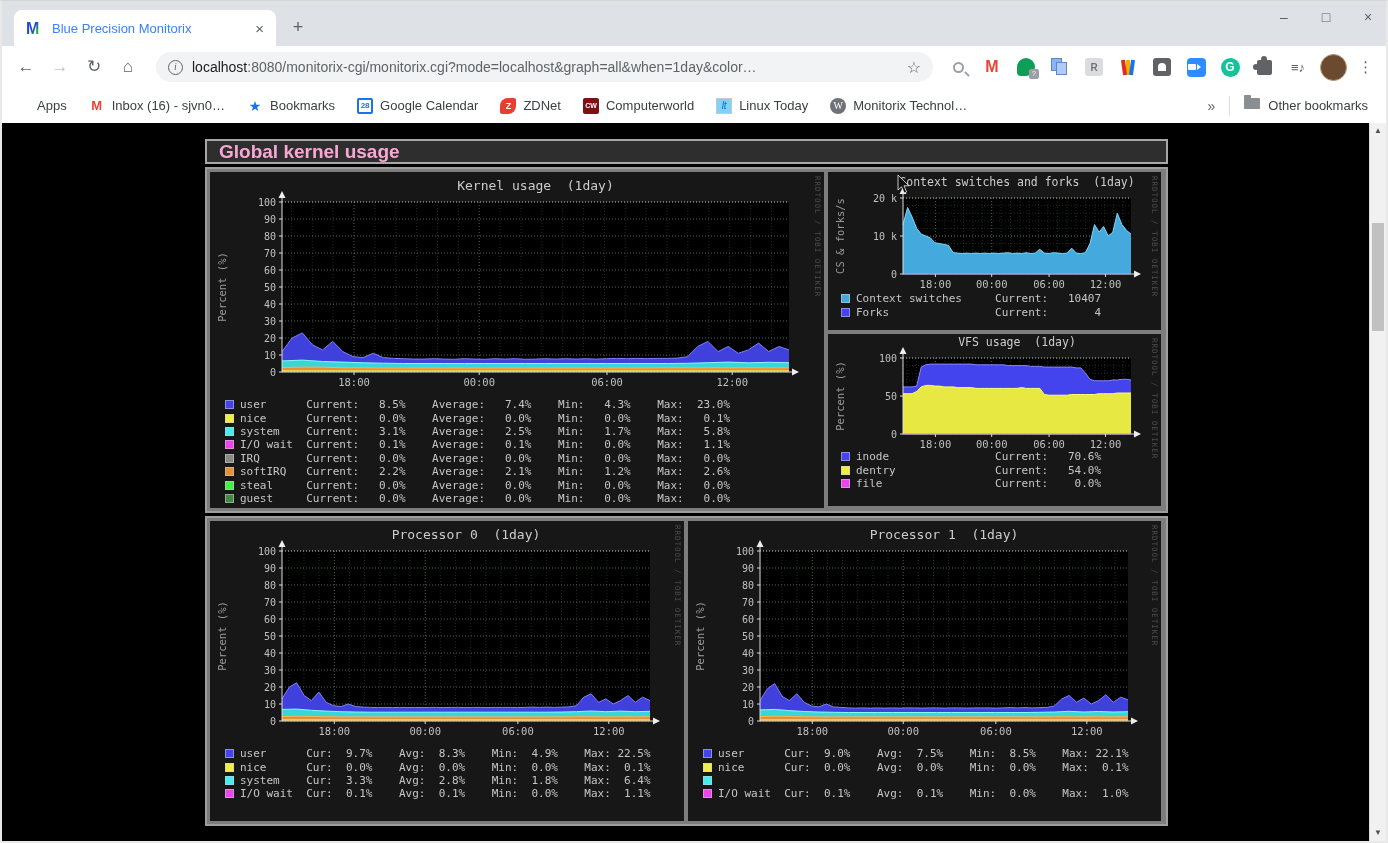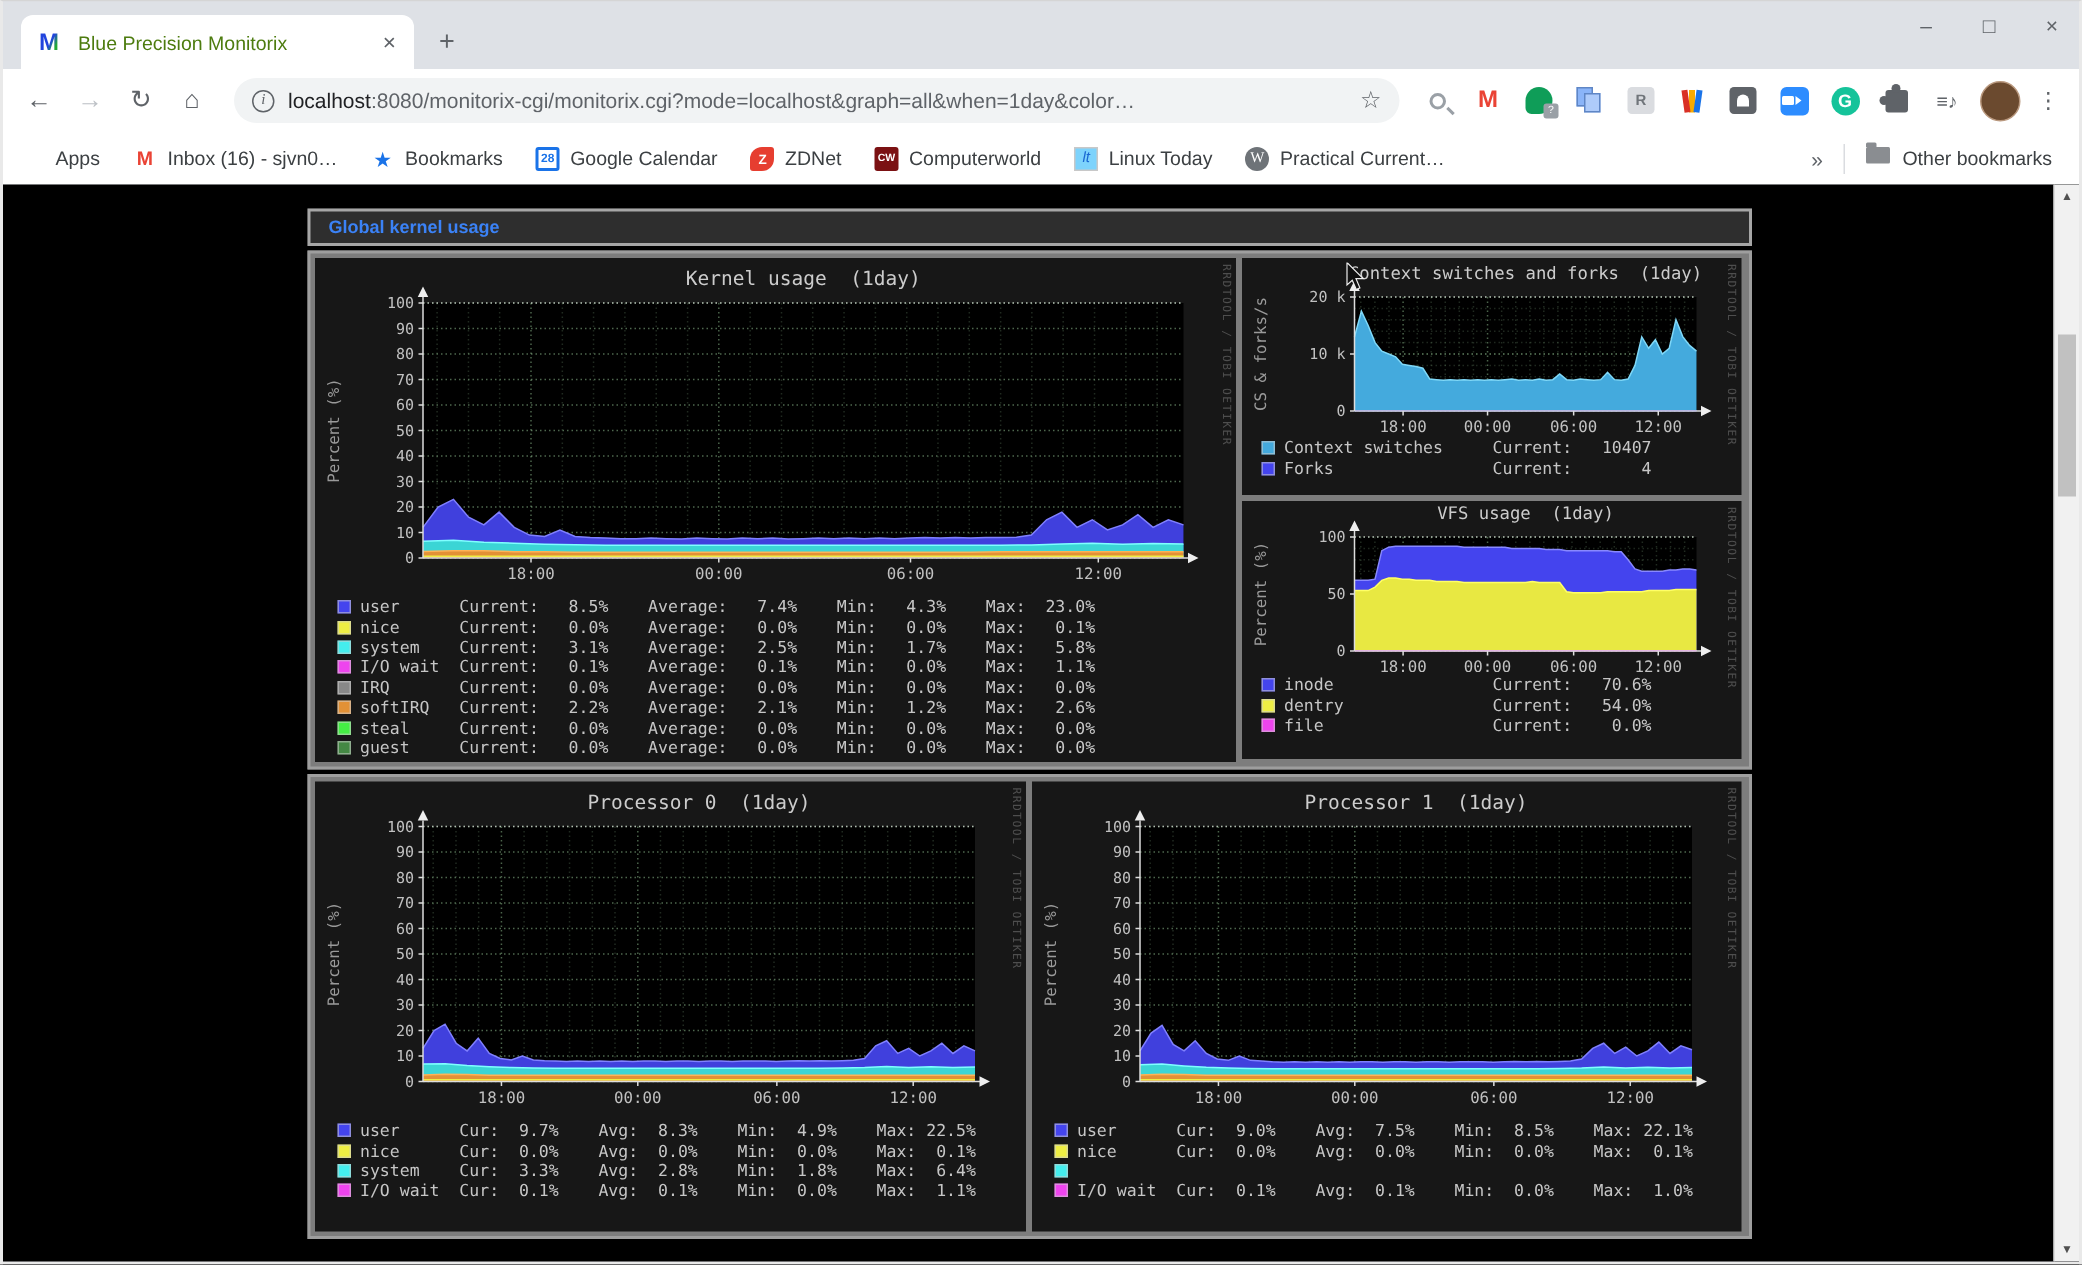--- a/index.html
+++ b/index.html
@@ -4,21 +4,21 @@
 <style>
   * { margin:0; padding:0; box-sizing:border-box; }
   html,body { width:1388px; height:843px; overflow:hidden; background:#000; }
   body { font-family:"Liberation Sans", sans-serif; }
   .window { width:1388px; height:843px; border:2px solid #e9e9e9; border-top:1px solid #d5d5d5; background:#dee1e6; display:flex; flex-direction:column; }
 
   
   .tabstrip { height:45px; background:#dee1e6; position:relative; display:flex; align-items:flex-end; flex:none; }
   .tab { margin-left:12px; width:262px; height:36px; background:#fff; border-radius:8px 8px 0 0; display:flex; align-items:center; padding:0 8px 0 12px; }
   .favicon-m { width:17px; height:17px; font-weight:bold; font-size:16px; line-height:17px; background:linear-gradient(120deg,#2244dd 45%,#22aa33 65%); -webkit-background-clip:text; background-clip:text; color:transparent; flex:none; }
-  .tab-title { font-size:13px; color:#4d7c0f; margin-left:9px; flex:1; white-space:nowrap; overflow:hidden; }
+  .tab-title { font-size:13px; color:#3b82f6; margin-left:9px; flex:1; white-space:nowrap; overflow:hidden; }
   .tab-close { color:#5f6368; font-size:15px; padding:0 4px; cursor:default; }
   .newtab-btn { width:28px; height:28px; margin:0 0 4px 8px; text-align:center; line-height:26px; font-size:18px; color:#5f6368; border-radius:50%; }
   .win-controls { position:absolute; right:10px; top:8px; display:flex; gap:26px; color:#5f6368; font-size:14px; }
   .win-controls span { width:16px; text-align:center; }
 
   
   .toolbar { height:42px; background:#fff; display:flex; align-items:center; padding:0 10px; flex:none; }
   .nav-btn { width:28px; height:28px; text-align:center; line-height:28px; font-size:17px; color:#5f6368; margin-right:6px; flex:none; }
   .nav-btn.disabled { color:#bdc1c6; }
   .omnibox { flex:1; height:30px; background:#f1f3f4; border-radius:15px; display:flex; align-items:center; padding:0 12px; margin:0 8px; min-width:0; }
@@ -42,21 +42,21 @@
   .grid9 i:nth-child(7){background:#34a853}.grid9 i:nth-child(8){background:#4285f4}.grid9 i:nth-child(9){background:#ea4335}
   .bm-spacer { flex:1; }
   .chev { color:#5f6368; font-size:14px; margin-right:14px; }
   .vdiv { width:1px; height:20px; background:#dadce0; margin-right:14px; }
   .folder { width:16px; height:11px; background:#8a8d91; border-radius:1px; position:relative; margin-right:8px; }
   .folder:before { content:""; position:absolute; top:-3px; left:0; width:7px; height:3px; background:#8a8d91; border-radius:1px 1px 0 0; }
 
   
   .page { flex:1; background:#000; position:relative; overflow:hidden; }
   .content { width:963px; margin:16px 0 0 203px; }
-  .sect-header { height:25px; border:2px solid #a6a6a6; background:#2e2e2e; color:#3b82f6; font-weight:bold; font-size:12px; line-height:21px; padding-left:12px; }
+  .sect-header { height:25px; border:2px solid #a6a6a6; background:#2e2e2e; color:#f9a8d4; font-weight:bold; font-size:19px; line-height:21px; padding-left:12px; }
   .sect-body { margin-top:3px; background:#7d7d7d; border:2px solid #9e9e9e; padding:3px; display:flex; gap:4px; }
   .panel { background:#171717; position:relative; flex:none; }
   .rightcol { display:flex; flex-direction:column; gap:4px; }
   .watermark { position:absolute; top:4px; right:2px; writing-mode:vertical-rl; font-family:"DejaVu Sans Mono",monospace; font-size:7.5px; letter-spacing:1px; color:#4e4e4e; }
   .legend { padding:2px 12px 0 15px; }
   .lrow { display:flex; align-items:center; height:13.4px; }
   .lbox { width:9px; height:9px; border:1px solid rgba(205,205,205,.55); margin-right:6px; flex:none; }
   .ltxt { font-family:"DejaVu Sans Mono",monospace; font-size:11px; color:#c6c6c6; white-space:pre; }
   svg.chart { display:block; }
 
@@ -182,21 +182,21 @@
     <span class="bm">
         <span class="ic" style="background:#7b1113;color:#fff;font-size:7px;font-weight:bold;border-radius:2px">CW</span>
         <span>Computerworld</span>
       </span>
     <span class="bm">
         <span class="ic" style="background:#7dd3fc;border:1px solid #c8c8c8;color:#1967d2;font-size:10px;font-weight:normal;font-style:italic">lt</span>
         <span>Linux Today</span>
       </span>
     <span class="bm">
         <span class="ic" style="background:#6e7378;border-radius:50%;color:#fff;font-size:10px;font-family:'Liberation Serif',serif">W</span>
-        <span>Practical Current…</span>
+        <span>Monitorix Technol…</span>
       </span>
     <span class="bm-spacer"></span>
     <span class="chev">»</span>
     <span class="vdiv"></span>
     <span class="bm" style="margin-right:6px">
         <span class="folder"></span>
         <span>Other bookmarks</span>
       </span>
   </div>
 

